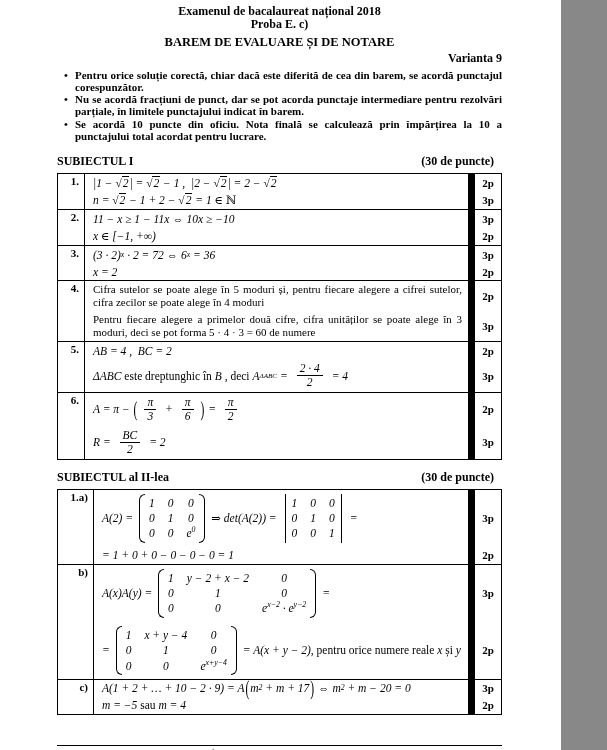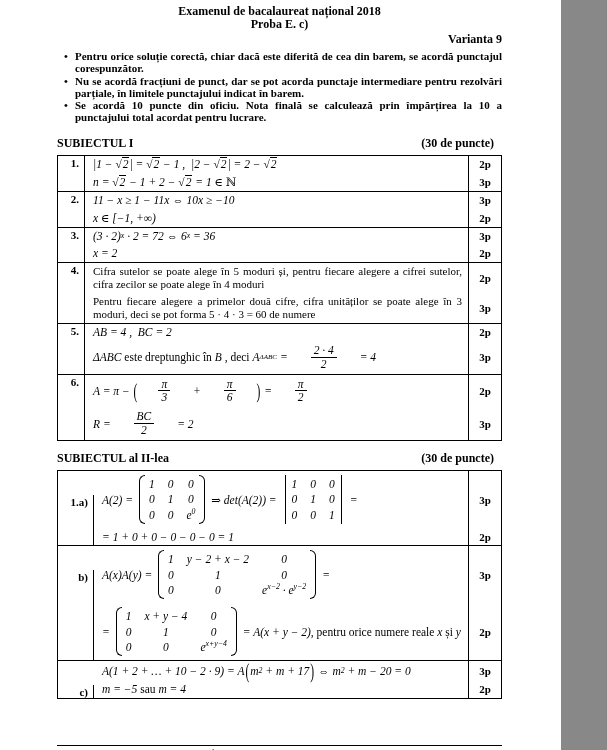--- a/index.html
+++ b/index.html
@@ -20,39 +20,39 @@
   .bullet .dot { width:18px; text-align:center; flex:0 0 18px; }
   .bullet .btxt { flex:1; text-align:justify; }
   .secrow { display:flex; justify-content:space-between; font-weight:bold; font-size:12px; margin:10px 8px 4px 0; }
   .secrow.first { margin-top:12px; }
 
   .tbl { border:1.4px solid #000; }
   .trow { display:flex; }
   .trow + .trow { border-top:1px solid #000; }
   .num { flex:0 0 27px; border-right:1px solid #000; font-weight:bold;
          text-align:right; padding:1px 5px 0 0; font-size:11px; }
-  .tbl[data-sec="1"] .num { flex:0 0 36px;margin-top:24px; }
+  .tbl[data-sec="1"] .num { flex:0 0 36px; }
   .rbody { flex:1; display:flex; flex-direction:column; min-width:0; }
   .srow { display:flex; flex:1; }
   .cell { flex:1; display:flex; align-items:center; padding:2px 6px 2px 8px;
           font-size:11.5px; min-height:17px; flex-wrap:wrap; }
   .cell.para { display:block; text-align:justify; font-size:11px; line-height:13px; padding:2px 6px 2px 8px; }
-  .pts { flex:0 0 33px; border-left:1px solid #000000; font-weight:bold; font-size:11px;
+  .pts { flex:0 0 33px; border-left:7px solid #000000; font-weight:bold; font-size:11px;
          display:flex; align-items:center; justify-content:center; }
 
   
   .mi { font-style:italic; white-space:pre-wrap; }
   .rm { font-style:normal; white-space:pre-wrap; }
   sup { font-size:0.68em; line-height:0; font-style:italic; }
   sub { font-size:0.62em; line-height:0; font-style:italic; }
   .sqrt { white-space:nowrap; display:inline-block; }
   .sqrt .rt { font-style:normal; }
   .sqrt .rad { border-top:1px solid #000; padding:0 1px; }
   .fr { display:inline-flex; flex-direction:column; vertical-align:middle;
-        text-align:center; margin:1px 20px; line-height:1.12; }
+        text-align:center; margin:1px 6px; line-height:1.12; }
   .fr .fn { border-bottom:1px solid #000; padding:0 3px; display:block; }
   .fr .fd { display:block; }
   .bg { display:inline-block; transform:scaleY(1.8); vertical-align:middle;
         padding:0 1px; font-style:normal; }
   .mat { display:inline-flex; align-items:stretch; vertical-align:middle; margin:2px 3px; }
   .mg { display:grid; grid-template-columns:auto auto auto; column-gap:13px; row-gap:1px;
         align-items:center; justify-items:center; padding:2px 4px; line-height:1.25; }
   .lp { width:6px; border:1.2px solid #000; border-right:0; border-radius:7px 0 0 7px; }
   .rp { width:6px; border:1.2px solid #000; border-left:0; border-radius:0 7px 7px 0; }
   .dl, .dr { border-left:1.2px solid #000; margin:0 2px; }
@@ -60,20 +60,21 @@
   .footer { position:absolute; left:57px; right:59px; top:745px;
             border-top:1px solid #000; display:flex; justify-content:space-between;
             font-size:10px; padding-top:2px; }
 </style>
 </head>
 <body>
 
 <div class="page">
   <div class="hc">Examenul de bacalaureat național 2018</div>
   <div class="hc">Proba E. c)</div>
+  <div class="hc barem">BAREM DE EVALUARE ȘI DE NOTARE</div>
   <div class="variant">Varianta 9</div>
   <div class="bullets">
       <div class="bullet">
         <span class="dot">•</span>
         <span class="btxt">Pentru orice soluție corectă, chiar dacă este diferită de cea din barem, se acordă punctajul corespunzător.</span>
       </div>
       <div class="bullet">
         <span class="dot">•</span>
         <span class="btxt">Nu se acordă fracțiuni de punct, dar se pot acorda punctaje intermediare pentru rezolvări parțiale, în limitele punctajului indicat în barem.</span>
       </div>

